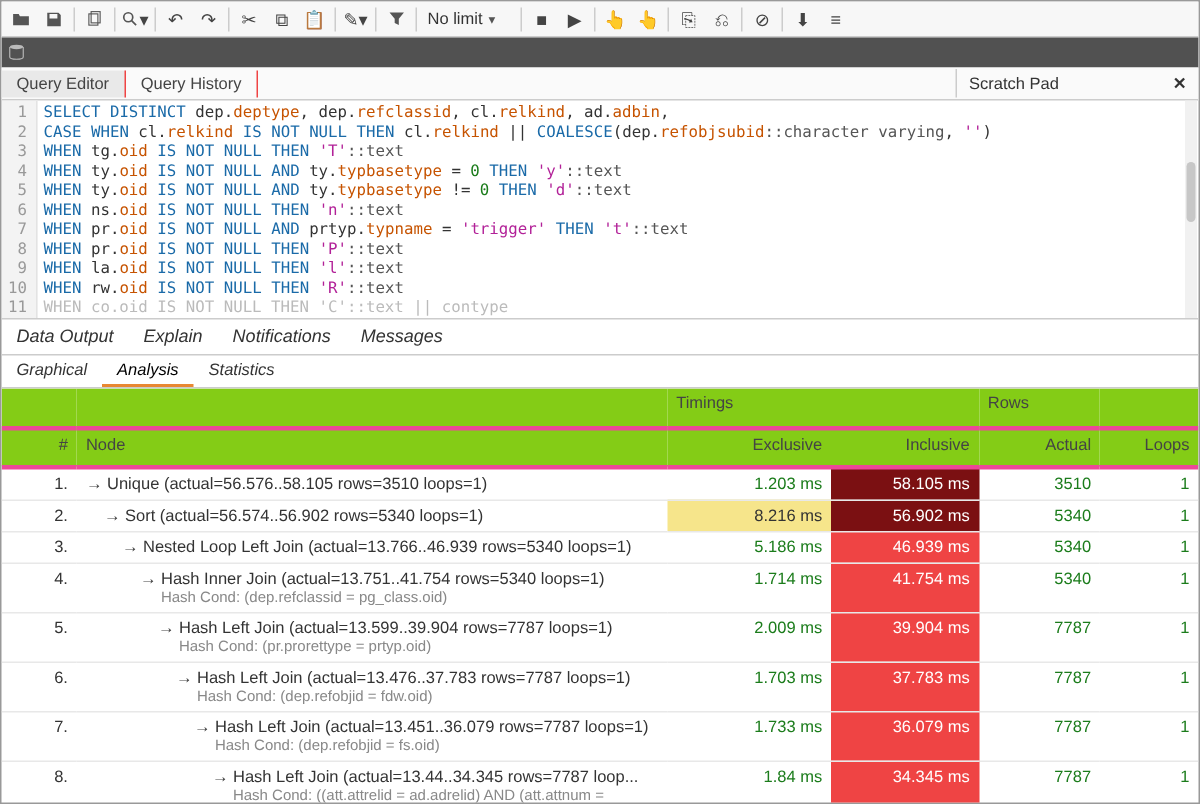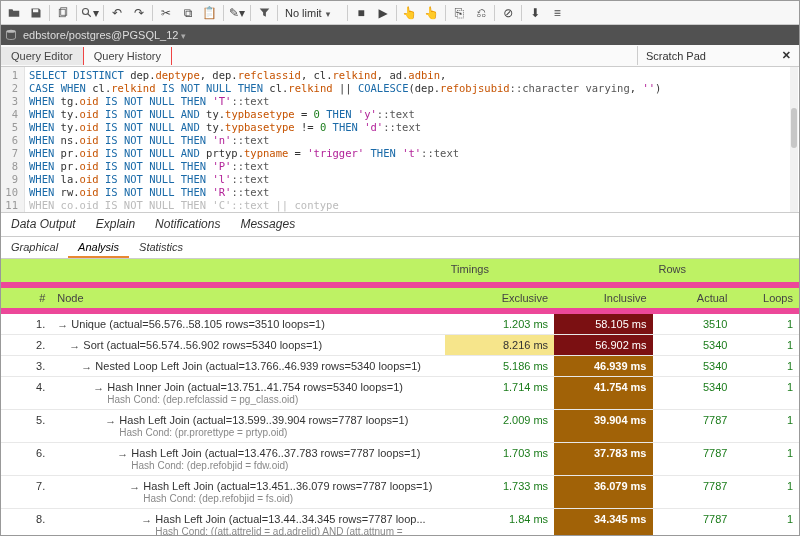--- a/index.html
+++ b/index.html
@@ -26,29 +26,29 @@
 .str { color:#b22198; }
 .num { color:#1b7c1b; }
 .fade { color:#bbb; }
 .rtabs { display:flex; border-bottom:1px solid #ccc; height:24px; font-size:12px; }
 .rtab { padding:4px 10px; cursor:pointer; color:#333;font-style:italic; }
 .rtab.under { border-bottom:2px solid transparent; }
 .rtabs2 { display:flex; border-bottom:1px solid #ccc; height:22px; font-size:11px; }
 .rtabs2 .rtab.active { border-bottom:2px solid #e88832; color:#000; }
 .grid { width:100%; border-collapse:collapse; font-size:11px; }
 .grid th, .grid td { border-bottom:1px solid #e8e8e8; padding:4px 6px; text-align:left; vertical-align:top; }
-.grid th { color:#444; font-weight:normal; background:#bef264; border-bottom:6px solid #ec4899; }
+.grid th { color:#444; font-weight:normal; background:#84cc16; border-bottom:3px solid #ec4899; }
 .grid td.num, .grid th.num { text-align:right; }
 .grid td.idx { text-align:right; color:#333; width:46px; }
 .node-cell { color:#333; }
 .node-sub { color:#888; font-size:10px; margin-top:1px; }
 .arrow { color:#444; }
 .ms { color:#fff; text-align:right; padding-right:8px; }
 .c-darkred { background:#7b1012;margin-top:10px; }
-.c-orange { background:#a16207;font-weight:bold; }
+.c-orange { background:#ef4444; }
 .c-yellow { background:#f6e58b; color:#333 !important; }
 .header-row th { height:26px; }
 .scrollpane { height:302px; overflow:auto; }
 .scrollbar-v { position:absolute; right:1px; top:0; bottom:0; width:8px; background:#f1f1f1; }
 .scrollbar-v .thumb { position:absolute; left:1px; right:1px; top:28%; height:40px; background:#c7c7c7; border-radius:3px; }
 </style>
 </head>
 <body>
 
 <div class="toolbar">
@@ -105,21 +105,20 @@
   <span class="tb-sep"></span>
   <span class="tb-btn">⬇</span>
   <span class="tb-btn">≡</span>
 </div>
 
 <div class="connbar">
   <svg width="12" height="12" viewBox="0 0 16 16">
       <ellipse cx="8" cy="3" rx="6" ry="2" fill="#bbb"></ellipse>
       <path d="M2 3v9c0 1.1 2.7 2 6 2s6-.9 6-2V3" fill="none" stroke="#bbb"></path>
     </svg>
-  <span class="drop">edbstore/postgres@PGSQL_12</span>
 </div>
 
 <div class="pane-header">
   <span class="tab active">Query Editor</span>
   <span class="tab">Query History</span>
   <span class="scratch">
     <span>Scratch Pad</span>
     <span class="x">✕</span>
   </span>
 </div>

